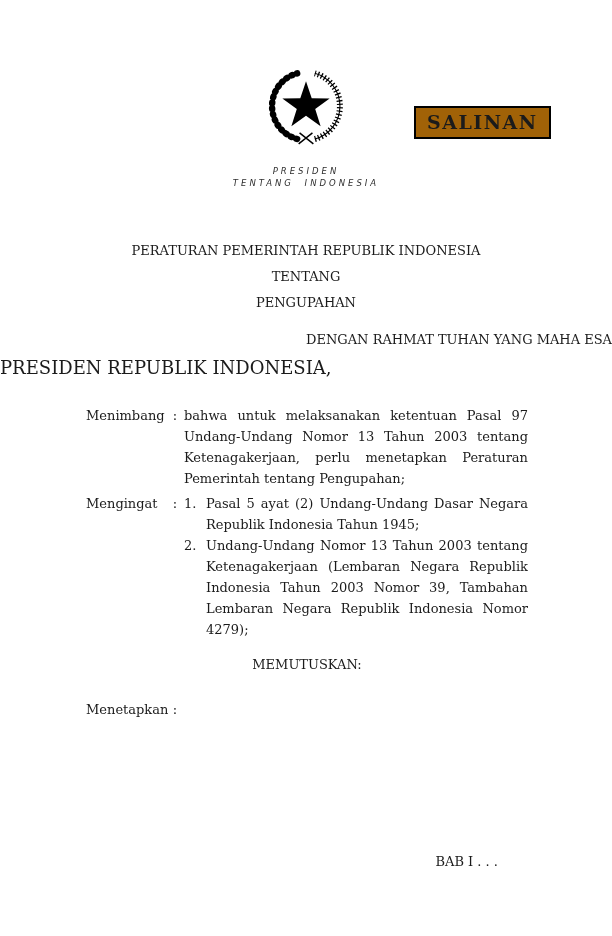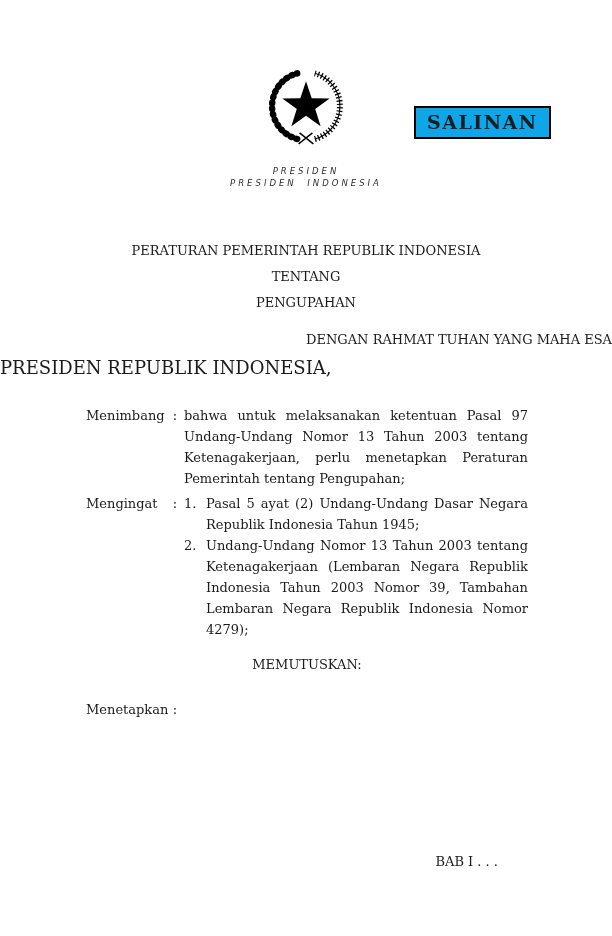--- a/index.html
+++ b/index.html
@@ -29,21 +29,21 @@
   .stamp-box {
     position: absolute;
     top: 106px;
     left: 414px;
     border: 2.5px solid #000;
     padding: 3px 11px 4px 11px;
     font-family: "DejaVu Serif", serif;
     font-weight: bold;
     font-size: 19px;
     letter-spacing: 1.5px;
-    background: #0ea5e9;
+    background: #a16207;
   }
   
   .title-block { margin-top: 49px; text-align: center; font-size: 13px; }
   .title-block div { line-height: 26px; }
   .invocation { margin-top: 11px; text-align: right; font-size: 13px; line-height: 26px; }
   .authority  { margin-top: 2px;  text-align: left; font-size: 18px; line-height: 26px; }
   
   .body { margin: 24px 84px 0 86px; font-size: 13px; }
   .clause-row {
     display: grid;
@@ -91,21 +91,21 @@
       <path d="M 40.4 83.7 A 37 37 0 0 1 40.4 12.3" fill="none" stroke="#000" stroke-width="7" stroke-dasharray="1 5.4" stroke-linecap="round"></path>
 
       <path d="M 59.6 83.7 A 37 37 0 0 0 59.6 12.3" fill="none" stroke="#000" stroke-width="6.5" stroke-dasharray="1.4 2.4"></path>
 
       <path d="M 43 77 L 58 89 M 57 77 L 42 89" fill="none" stroke="#000" stroke-width="1.6"></path>
 
       <polygon points="50,21 56.2,39.5 75.7,39.7 60,51.2 65.9,69.8 50,58.5 34.1,69.8 40,51.2 24.3,39.7 43.8,39.5" fill="#000"></polygon>
     </svg>
     <div class="office-lines">
       <div>PRESIDEN</div>
-      <div>PRESIDEN INDONESIA</div>
+      <div>TENTANG INDONESIA</div>
     </div>
   </div>
 
   <div class="stamp-box">SALINAN</div>
 
   <div class="title-block">
     <div>PERATURAN PEMERINTAH REPUBLIK INDONESIA</div>
     <div>TENTANG</div>
     <div>PENGUPAHAN</div>
   </div>

